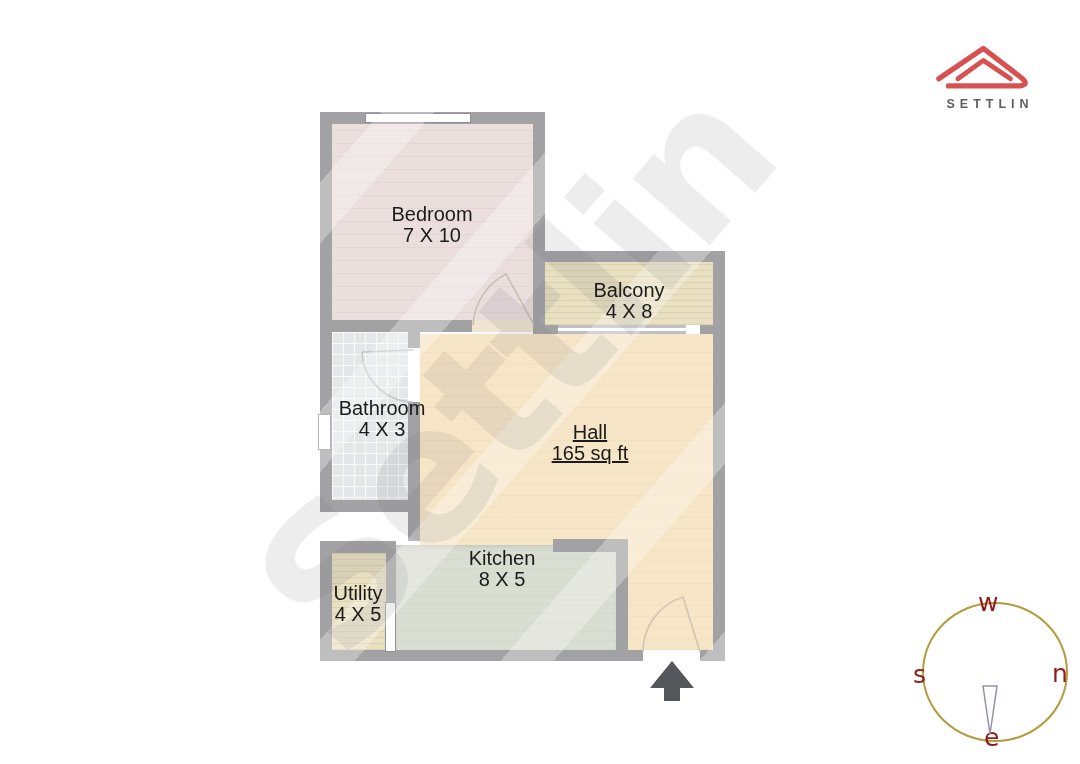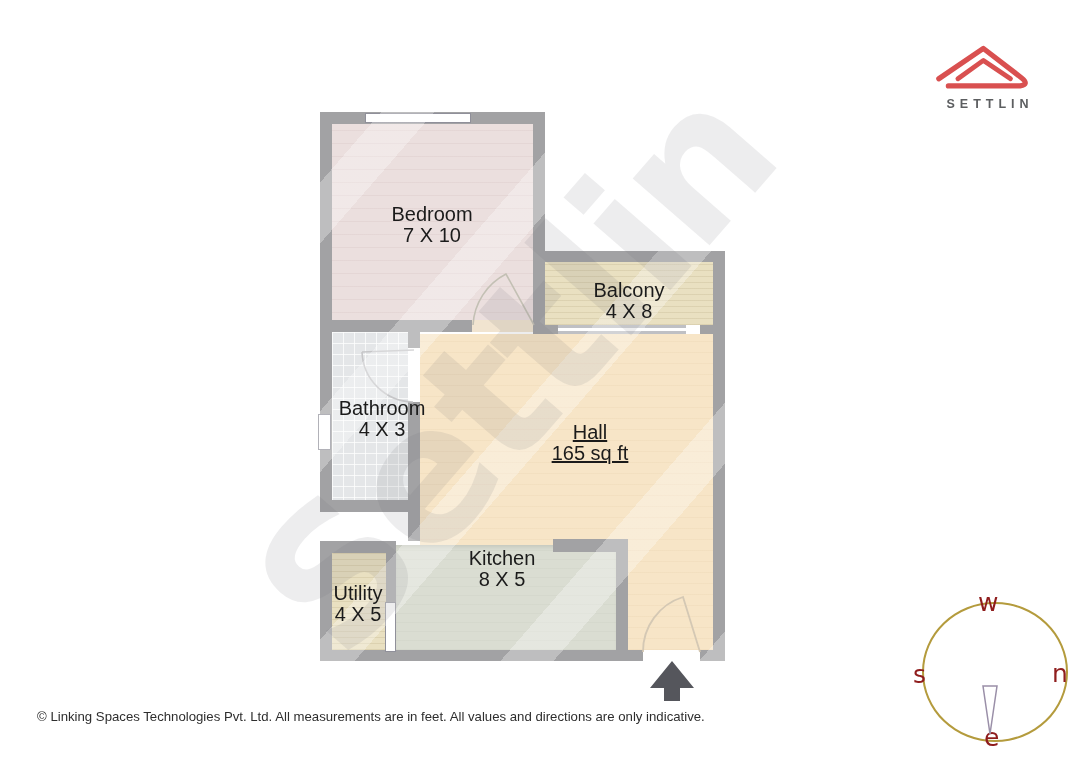--- a/index.html
+++ b/index.html
@@ -117,15 +117,14 @@
 
   <div class="compass-ring"></div>
   <span class="compass-letter" style="left:978px;top:588px;">w</span>
   <span class="compass-letter" style="left:913px;top:660px;">s</span>
   <span class="compass-letter" style="left:1052px;top:659px;">n</span>
   <span class="compass-letter" style="left:984px;top:723px;">e</span>
   <svg class="needle" width="20" height="54" viewBox="0 0 20 54">
     <polygon points="3,2 17,2 10,50" fill="#ffffff" stroke="#9a8fa8" stroke-width="1.5"></polygon>
   </svg>
 
-  <div class="footer-note">© Linking Spaces Technologies Pvt. Ltd. All measurements are in feet. All values and directions are only indicative.</div>
 
 </div>
 
 </body></html>

